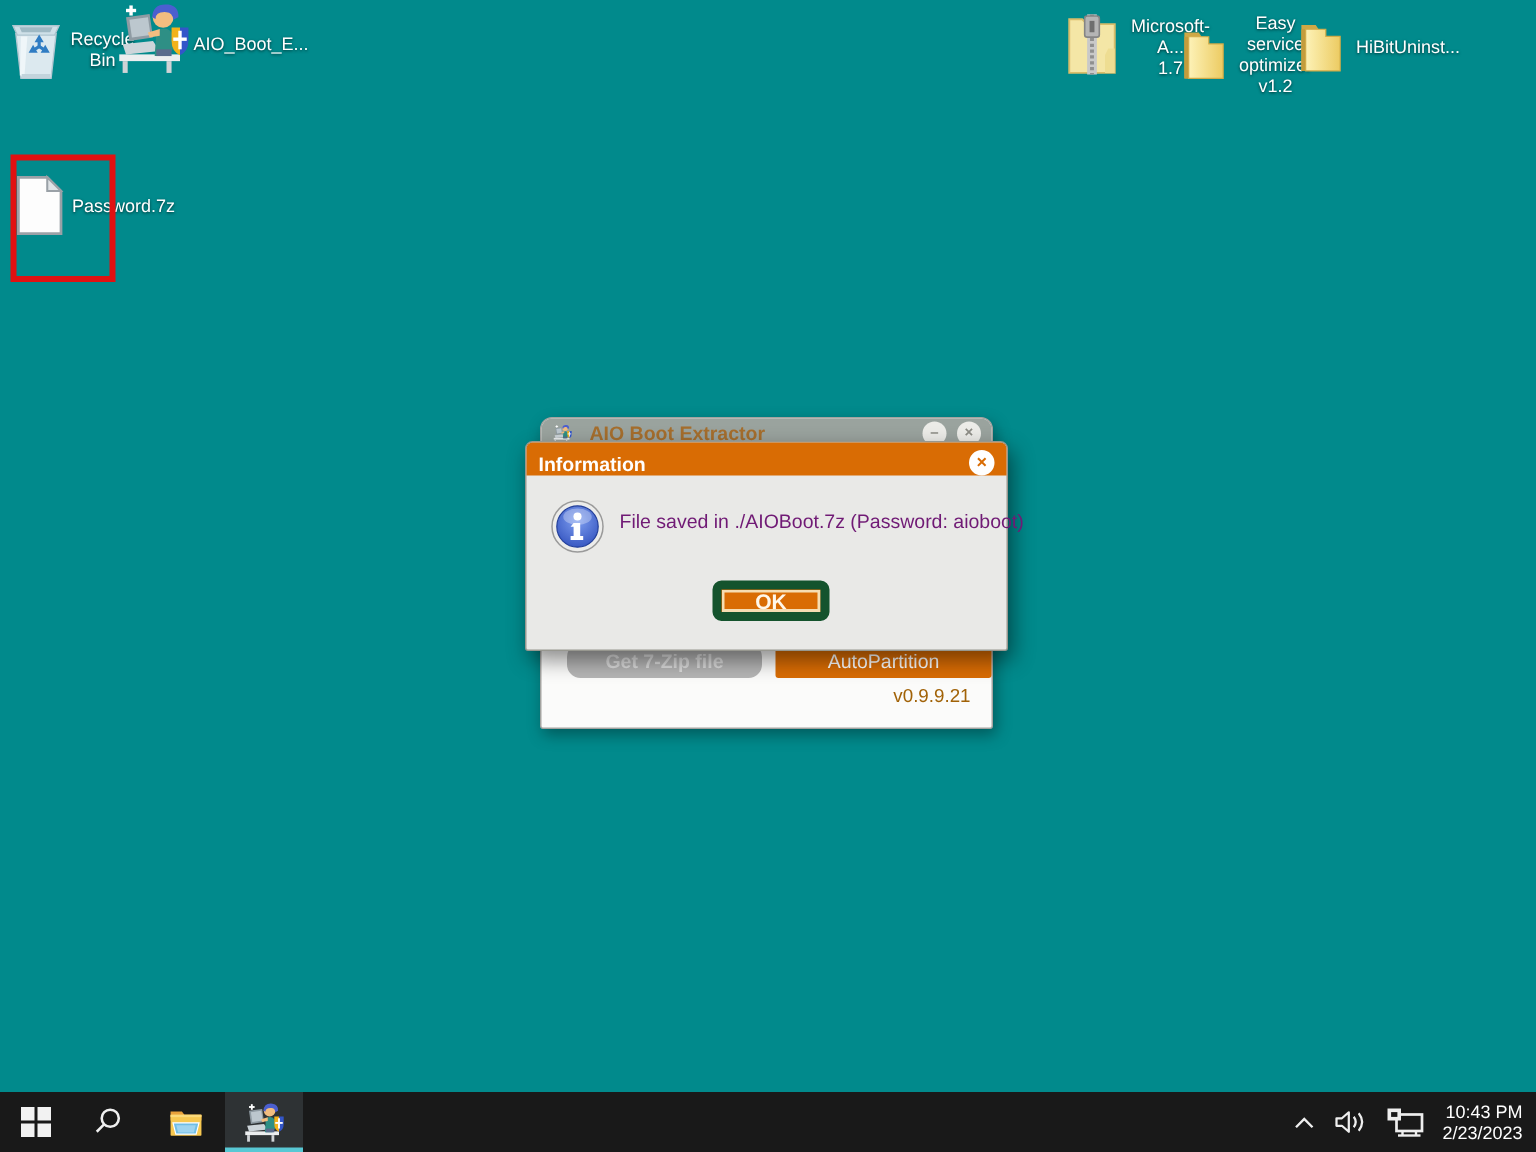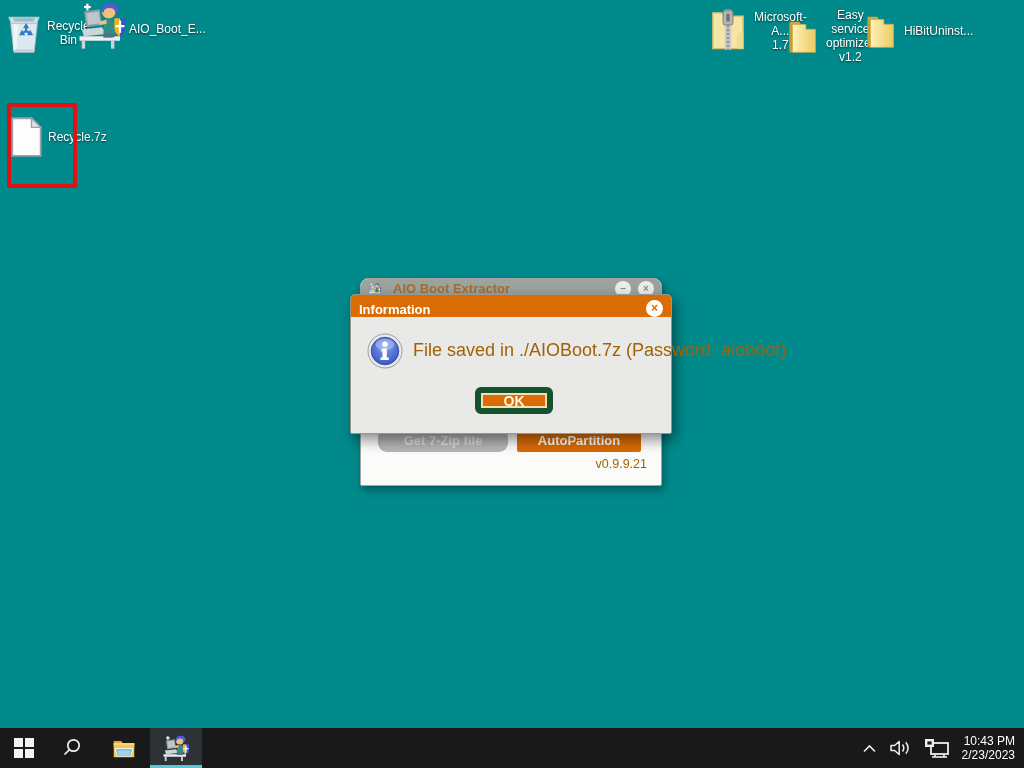--- a/index.html
+++ b/index.html
@@ -32,37 +32,37 @@
   .win-titlebar { height:19px; background:#9aa39e; border-radius:7px 7px 0 0;
                   display:flex; align-items:center; padding:0 7px; gap:11px; }
   .win-title { color:#a8651a; opacity:.85; font-weight:bold; font-size:13px; white-space:nowrap; }
   .win-circles { margin-left:auto; display:flex; gap:7px; }
   .win-circle { width:16px; height:16px; border-radius:50%; background:#ecece8; color:#8d8d86;
                 font-size:10px; font-weight:bold; display:flex; align-items:center; justify-content:center;
                 line-height:1; cursor:pointer; }
   .btn-get  { position:absolute; left:17px;  top:150px; width:130px; height:23px; background:#b5b5b5;
               border:none; border-radius:9px; color:#dcdcdc; font-weight:bold; font-size:13px;
               font-family:inherit; }
-  .btn-auto { position:absolute; left:156px; top:150px; width:124px; height:23px; background:#d96c04;
-              border:none; border-radius:2px; color:#fff; font-weight:bold; font-size:13px;
+  .btn-auto { position:absolute; left:156px; top:150px; width:144px; height:23px; background:#d96c04;
+              border:none; border-radius:2px; color:#fff; font-weight:normal; font-size:13px;
               font-family:inherit; cursor:pointer; }
   .win-version { position:absolute; right:14px; top:178px; font-size:12.5px; color:#a16207; }
 
   
   #info-dialog { position:absolute; left:350px; top:294px; width:322px; height:140px;
                  background:#e9e9e7; border:1px solid #97978f; border-radius:5px 5px 2px 2px;
                  box-shadow:3px 6px 14px rgba(0,0,0,.45); z-index:10; }
   .dlg-titlebar { height:22px; background:#d96c04; border-radius:4px 4px 0 0;
                   display:flex; align-items:flex-end; padding:0 8px; }
   .dlg-title { color:#fff; font-weight:bold; font-size:13px; }
   .dlg-close { margin-left:auto; width:17px; height:17px; border-radius:50%; background:#fff;
                color:#d96c04; font-weight:bold; font-size:12px; line-height:16px; text-align:center;
                cursor:pointer; }
   .dlg-info-icon { position:absolute; left:16px; top:38px; }
-  .dlg-msg { position:absolute; left:62px; top:45px; font-size:18px; color:#a16207; white-space:nowrap; }
+  .dlg-msg { position:absolute; left:62px; top:45px; font-size:13px; color:#701a75; white-space:nowrap; }
   .dlg-ok { position:absolute; left:124px; top:92px; width:78px; height:27px;
             background:#d96c04; border:6px solid #14532d; border-radius:6px;
             box-shadow:inset 0 0 0 2px #f6ddb2; color:#fff7ea; font-weight:bold; font-size:14px;
             font-family:inherit; cursor:pointer; }
 
   
   #taskbar { position:absolute; left:0; top:728px; width:1024px; height:40px; background:#191919;
              display:flex; align-items:stretch; z-index:20; }
   .tb-btn { width:48px; display:flex; align-items:center; justify-content:center; cursor:pointer; }
   #tb-explorer { margin-left:4px; }
@@ -174,21 +174,21 @@
     <span class="lbl">AIO_Boot_E...</span>
   </div>
 
   <div id="red-box"></div>
   <div class="dicon" id="di-aioboot7z">
     <span class="ic">
       <svg width="44" height="46">
           <use href="#sym-doc"></use>
         </svg>
     </span>
-    <span class="lbl">Recycle.7z</span>
+    <span class="lbl">Password.7z</span>
   </div>
 
   <div class="dicon" id="di-microsoft">
     <span class="ic">
       <svg width="52" height="52">
           <use href="#sym-zipfolder"></use>
         </svg>
     </span>
     <span class="lbl">
       <span>Microsoft-A...</span><br>

